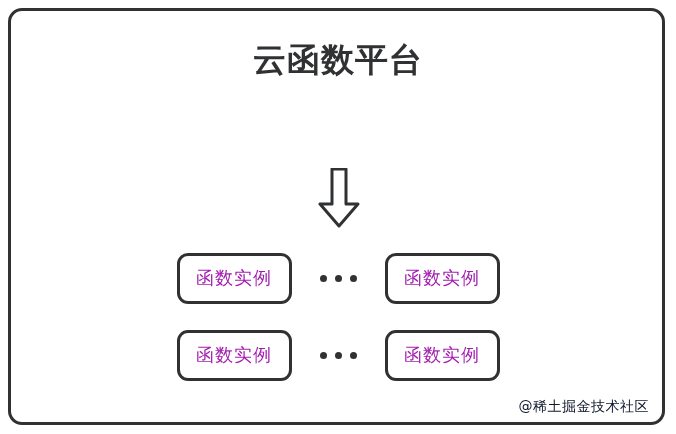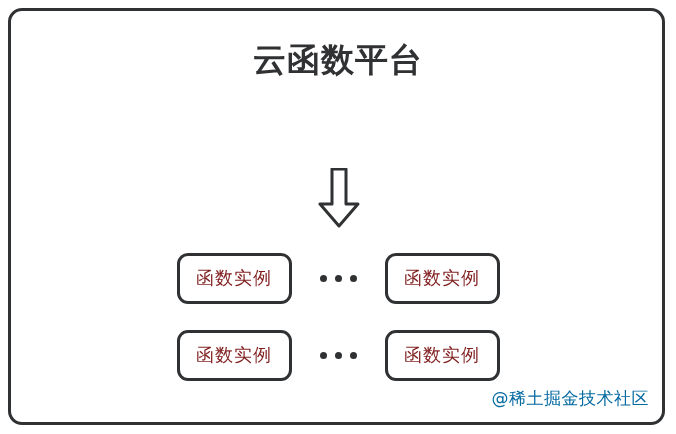--- a/index.html
+++ b/index.html
@@ -89,43 +89,43 @@
     box-sizing: border-box;
     border: 3px solid #2f3133;
     border-radius: 11px;
     background: #ffffff;
     display: flex;
     align-items: center;
     justify-content: center;
   }
   .instance-box .label {
     font-size: 18px;
-    color: #7f1d1d;
+    color: #a21caf;
     letter-spacing: 1px;
   }
   .ellipsis {
     width: 93px;
     display: flex;
     align-items: center;
     justify-content: center;
     gap: 8px;
   }
   .ellipsis .dot {
     width: 7px;
     height: 7px;
     border-radius: 50%;
     background: #2f3133;
   }
   
   .watermark {
     position: absolute;
     right: 27px;
-    bottom: 24px;
-    font-size: 17px;
-    color: #0369a1;
+    bottom: 18px;
+    font-size: 14px;
+    color: #0f172a;
     letter-spacing: 0.5px;
     white-space: nowrap;
   }
 </style>
 </head>
 <body>
 
 <div id="canvas">
 
   <div class="platform-frame"></div>

